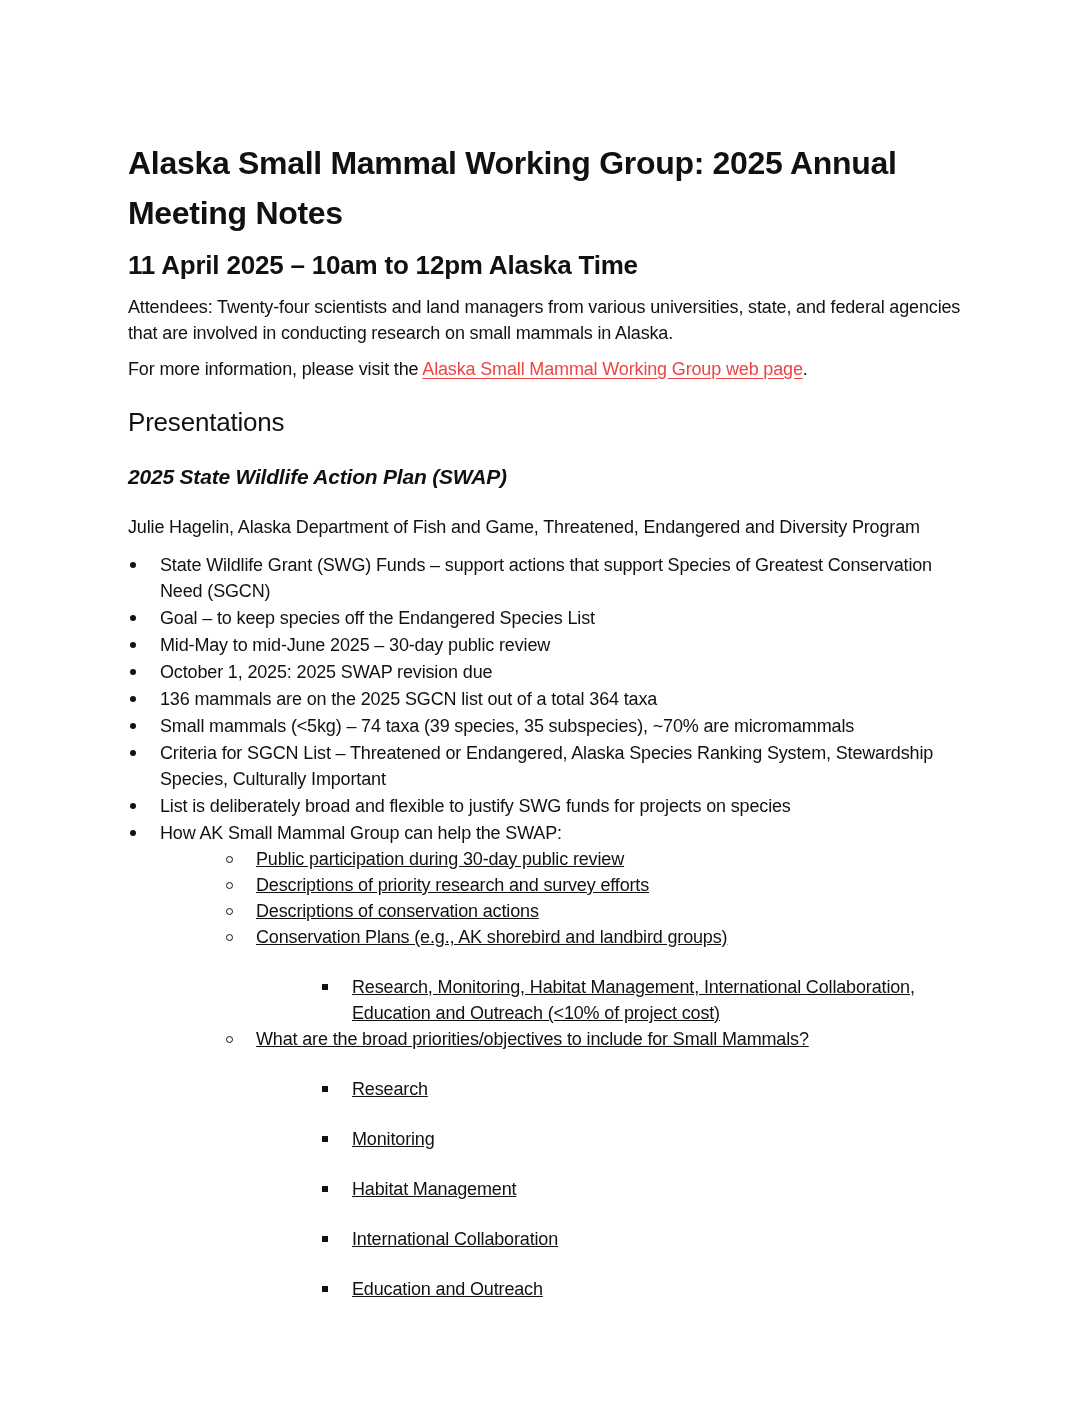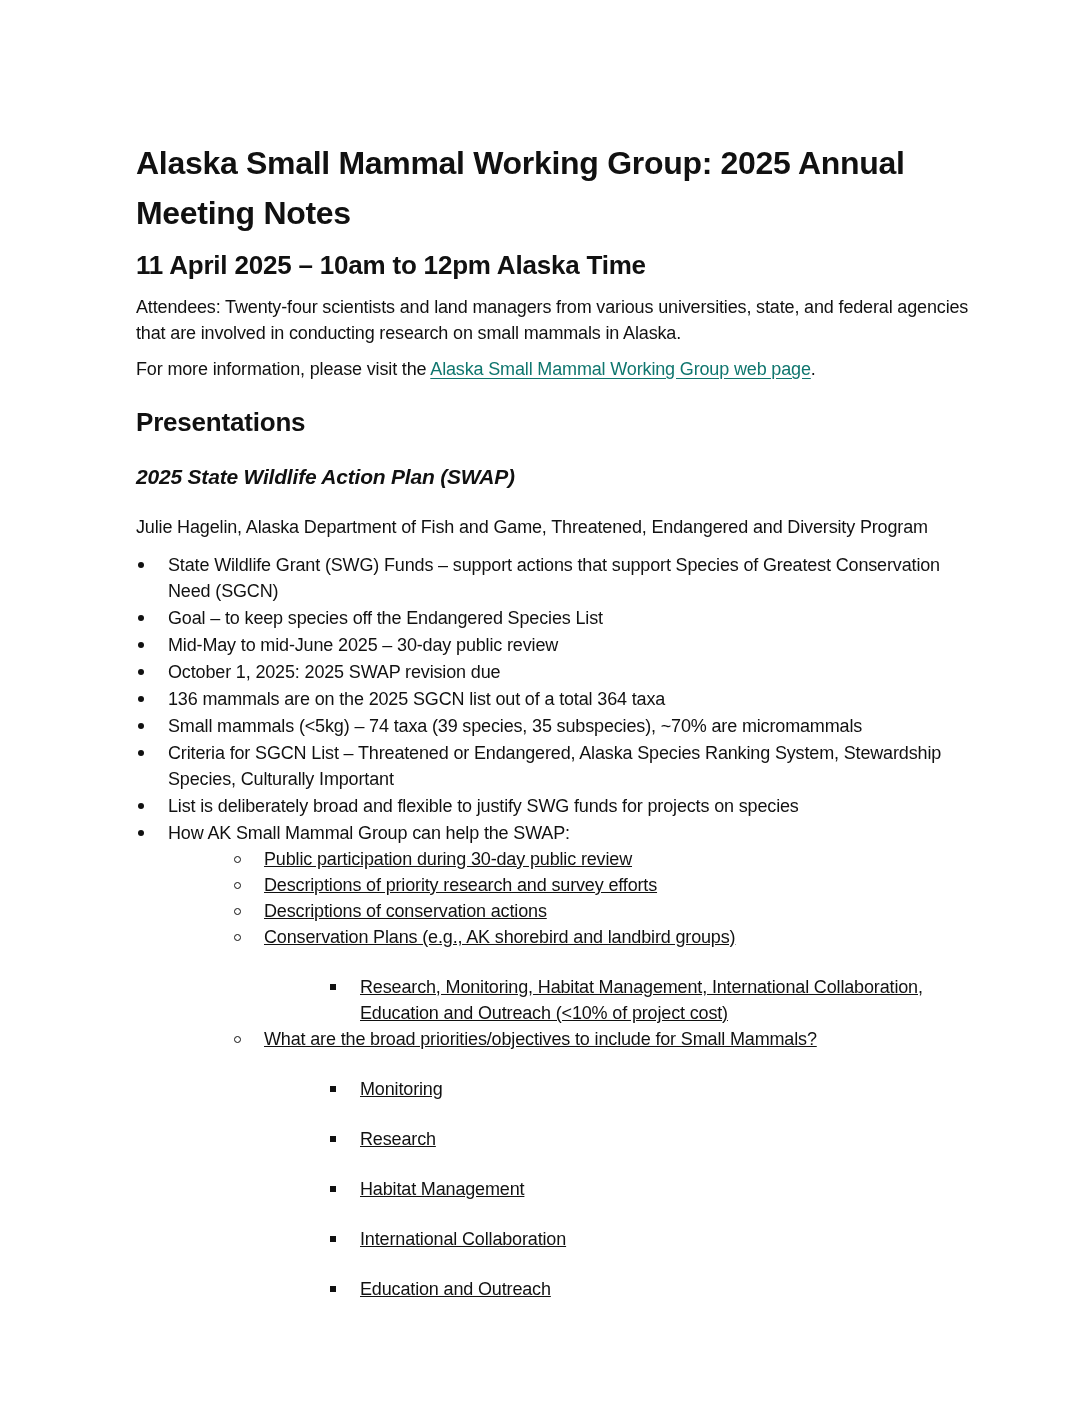--- a/index.html
+++ b/index.html
@@ -1,34 +1,34 @@
 <!DOCTYPE html>
 <html><head>
   <meta charset="utf-8">
   <style>
     html, body { margin: 0; padding: 0; background: #ffffff; }
     body {
       width: 1088px; height: 1408px; position: relative; overflow: hidden;
       font-family: "Liberation Sans", "DejaVu Sans", sans-serif;
       color: #111111;
     }
-    .page { position: absolute; left: 136px; top: 138px; width: 840px; }
+    .page { position: absolute; left: 128px; top: 138px; width: 840px; }
     h1 {
       margin: 0; font-size: 32px; font-weight: bold; line-height: 50px;
       letter-spacing: -0.3px; color: #111;
     }
     h2.date {
       margin: 12px 0 0 0; font-size: 26px; font-weight: bold; line-height: 30px; letter-spacing: -0.2px;
     }
     p { margin: 0; font-size: 18px; line-height: 26px; letter-spacing: -0.15px; }
     p.attendees { margin-top: 14px; }
     p.moreinfo { margin-top: 10px; }
     a.link { color: #1a55c4; text-decoration: underline; text-underline-offset: 3px; }
     h2.section {
-      margin: 22px 0 0 0; font-size: 26px; font-weight: bold; line-height: 36px; letter-spacing: -0.2px;
+      margin: 22px 0 0 0; font-size: 26px; font-weight: normal; line-height: 36px; letter-spacing: -0.2px;
     }
     h3.sub {
       margin: 22px 0 0 0; font-size: 21px; font-weight: bold; font-style: italic; line-height: 30px; letter-spacing: -0.2px;
     }
     p.presenter { margin-top: 22px; }
     ul { list-style: none; margin: 0; padding: 0; }
     ul.l1 { margin-top: 12px; }
     li { position: relative; font-size: 18px; line-height: 26px; letter-spacing: -0.15px; }
     ul.l1 > li { padding-left: 32px; margin-bottom: 1px; }
     ul.l2 > li { padding-left: 32px; text-decoration: underline; }
@@ -47,21 +47,21 @@
     }
     ul.l3 > li { padding-left: 32px; margin-top: 24px; }
   </style>
 </head>
 <body>
 
 <div class="page">
   <h1>Alaska Small Mammal Working Group: 2025 Annual Meeting Notes</h1>
   <h2 class="date">11 April 2025 – 10am to 12pm Alaska Time</h2>
   <p class="attendees">Attendees: Twenty-four scientists and land managers from various universities, state, and federal agencies that are involved in conducting research on small mammals in Alaska.</p>
-  <p class="moreinfo"><span>For more information, please visit the </span><a class="link" href="#" style="color: #0f766e;">Alaska Small Mammal Working Group web page</a><span>.</span></p>
+  <p class="moreinfo"><span>For more information, please visit the </span><a class="link" href="#" style="color: #ef4444;">Alaska Small Mammal Working Group web page</a><span>.</span></p>
 
   <h2 class="section">Presentations</h2>
   <h3 class="sub">2025 State Wildlife Action Plan (SWAP)</h3>
   <p class="presenter">Julie Hagelin, Alaska Department of Fish and Game, Threatened, Endangered and Diversity Program</p>
 
   <ul class="l1">
     <li><span class="bullet-disc"></span><span>State Wildlife Grant (SWG) Funds – support actions that support Species of Greatest Conservation Need (SGCN)</span></li>
     <li><span class="bullet-disc"></span><span>Goal – to keep species off the Endangered Species List</span></li>
     <li><span class="bullet-disc"></span><span>Mid-May to mid-June 2025 – 30-day public review</span></li>
     <li><span class="bullet-disc"></span><span>October 1, 2025: 2025 SWAP revision due</span></li>
@@ -74,22 +74,22 @@
         <li><span class="bullet-circle"></span><span>Public participation during 30-day public review</span></li>
         <li><span class="bullet-circle"></span><span>Descriptions of priority research and survey efforts</span></li>
         <li><span class="bullet-circle"></span><span>Descriptions of conservation actions</span></li>
         <li><span class="bullet-circle"></span><span>Conservation Plans (e.g., AK shorebird and landbird groups)</span>
           <ul class="l3">
             <li><span class="bullet-square"></span><span>Research, Monitoring, Habitat Management, International Collaboration, Education and Outreach (&lt;10% of project cost)</span></li>
           </ul>
         </li>
         <li><span class="bullet-circle"></span><span>What are the broad priorities/objectives to include for Small Mammals?</span>
           <ul class="l3">
+            <li><span class="bullet-square"></span><span>Research</span></li>
             <li><span class="bullet-square"></span><span>Monitoring</span></li>
-            <li><span class="bullet-square"></span><span>Research</span></li>
             <li><span class="bullet-square"></span><span>Habitat Management</span></li>
             <li><span class="bullet-square"></span><span>International Collaboration</span></li>
             <li><span class="bullet-square"></span><span>Education and Outreach</span></li>
           </ul>
         </li>
       </ul>
     </li>
   </ul>
 </div>
 

